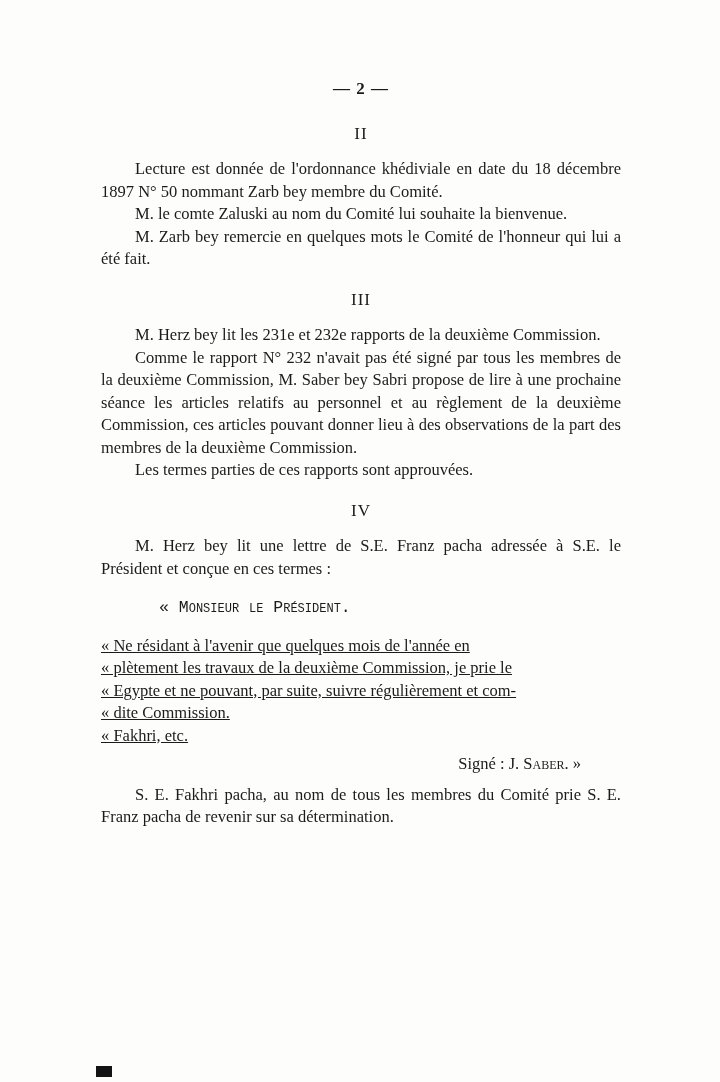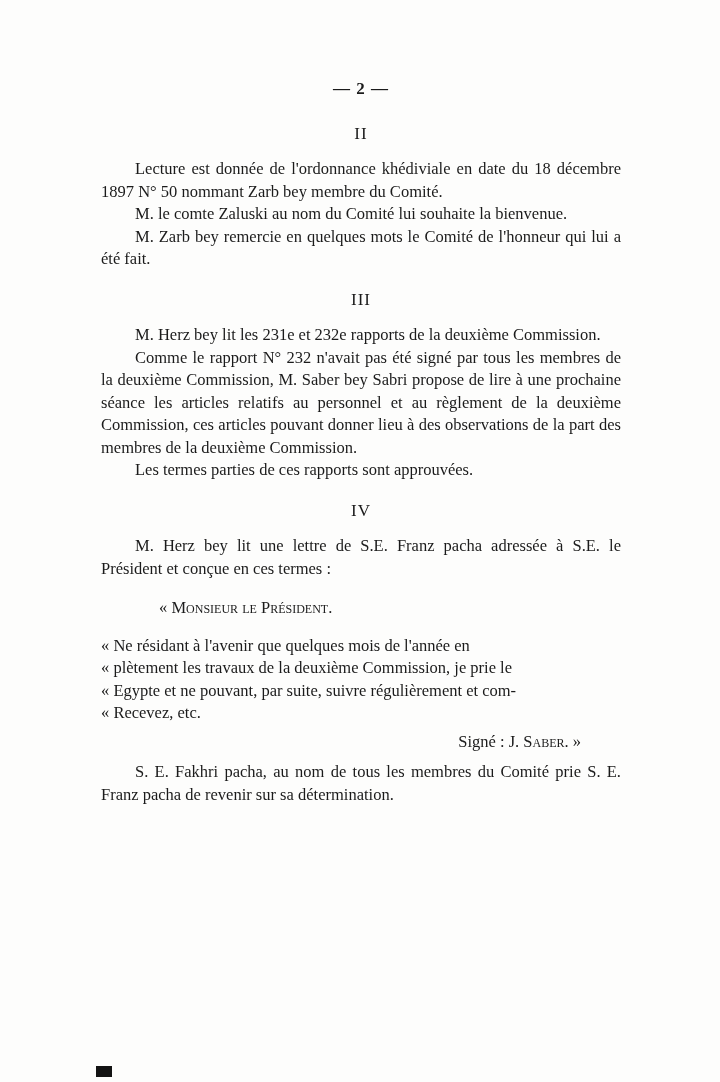--- a/index.html
+++ b/index.html
@@ -35,23 +35,24 @@
     font-size: 17px;
     letter-spacing: 1px;
     margin: 18px 0 13px 0;
   }
   .para {
     text-align: justify;
     text-indent: 34px;
   }
   .salutation {
     margin: 17px 0 15px 58px;
+    font-family: Liberation Mono, monospace;
   }
   .sc { font-variant: small-caps; }
-  .letter-line { white-space: nowrap; }
+  .letter-line { white-space: nowrap; text-decoration: underline; }
   .signature {
     text-align: right;
     padding-right: 40px;
     margin-top: 6px;
   }
   .closing { margin-top: 8px; }
   .artifact {
     position: absolute;
     left: 96px;
     top: 1066px;
@@ -84,21 +85,22 @@
 
     <div>
       <div class="heading">IV</div>
       <p class="para">M. Herz bey lit une lettre de S.E. Franz pacha adressée à S.E. le Président et conçue en ces termes :</p>
 
       <div>
         <div class="salutation sc">« Monsieur le Président.</div>
         <div class="letter-line">« Ne résidant  à l'avenir que quelques mois de  l'année  en</div>
         <div class="letter-line">« plètement  les travaux  de  la  deuxième Commission, je prie le</div>
         <div class="letter-line">« Egypte et ne pouvant,  par  suite,  suivre régulièrement et com-</div>
-        <div class="letter-line">« Recevez, etc.</div>
+        <div class="letter-line">«  dite Commission.</div>
+        <div class="letter-line">« Fakhri, etc.</div>
         <div class="signature">
           <span>Signé :  </span><span class="sc">J. Saber. »</span>
         </div>
       </div>
 
       <p class="para closing">S. E. Fakhri pacha,  au nom de tous les  membres du Comité prie  S. E. Franz pacha de revenir  sur sa  détermination.</p>
     </div>
 
   </div>
 

